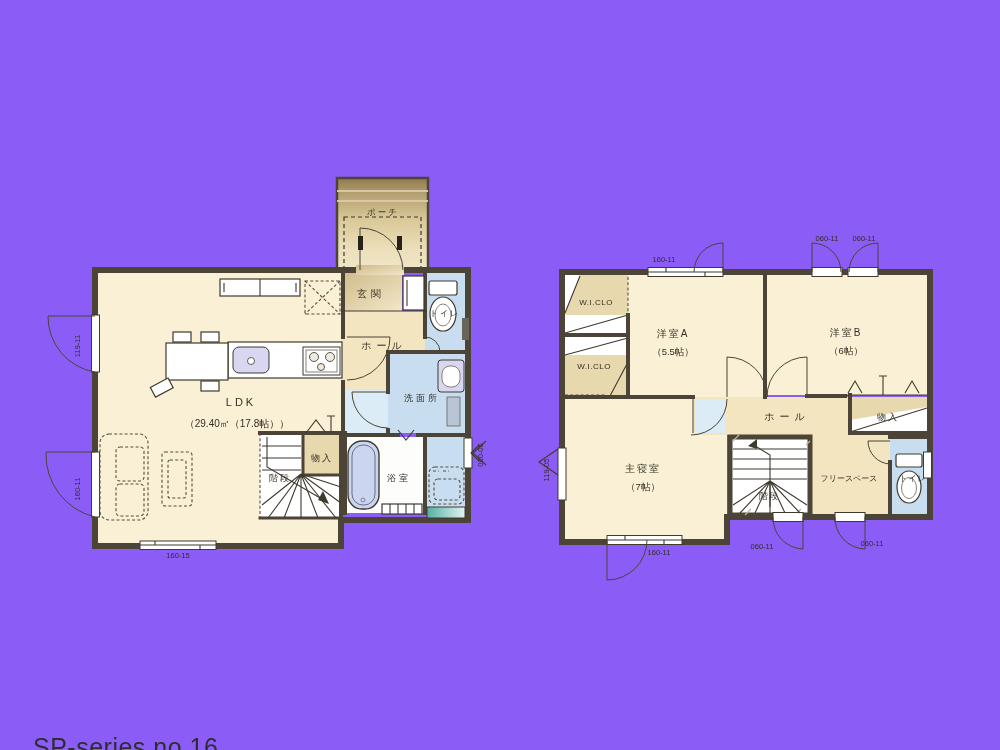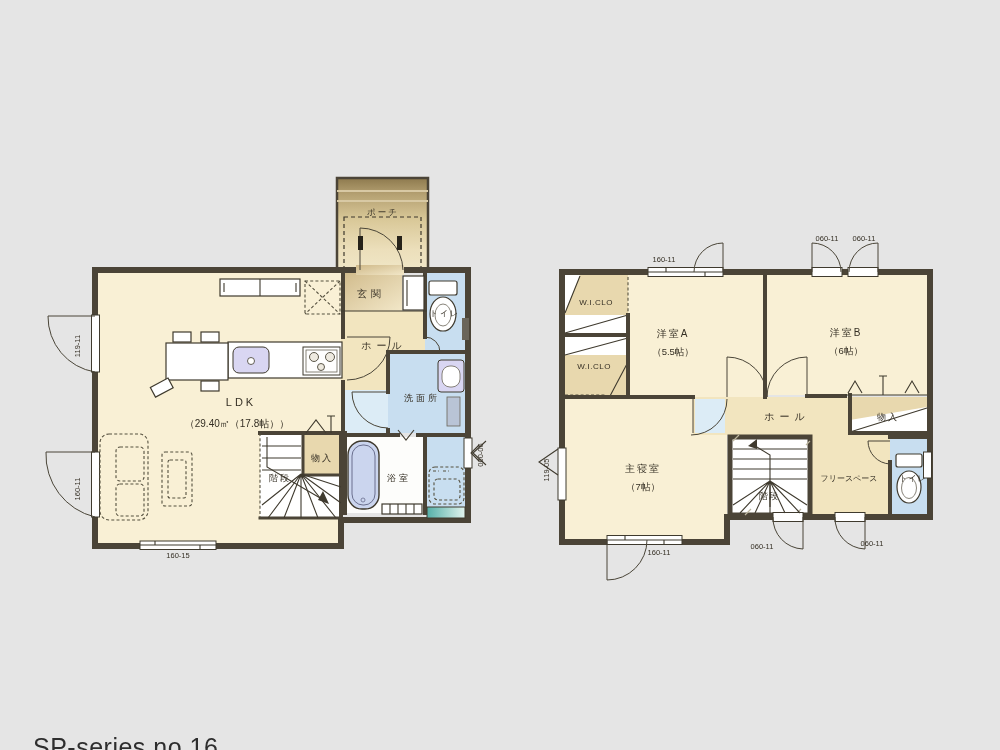--- a/index.html
+++ b/index.html
@@ -1,16 +1,16 @@
 <!DOCTYPE html>
 <html><head>
 <meta charset="utf-8">
 <style>
   html,body{margin:0;padding:0;background:#ffffff;}
-  .page{position:relative;width:1000px;height:750px;background:#e5e5e5;overflow:hidden;
+  .page{position:relative;width:1000px;height:750px;background:#8b5cf6;overflow:hidden;
         font-family:"Liberation Sans","DejaVu Sans",sans-serif;}
   svg{position:absolute;left:0;top:0;}
   .lbl{font-family:"Liberation Sans","DejaVu Sans",sans-serif;fill:#352f24;text-anchor:middle;}
   .w6{stroke:#4b4437;stroke-width:6;fill:none;stroke-linecap:square;}
   .w4{stroke:#4b4437;stroke-width:4;fill:none;stroke-linecap:square;}
   .w3{stroke:#4b4437;stroke-width:3;fill:none;stroke-linecap:square;}
   .thin{stroke:#3f3a2e;stroke-width:1.1;fill:none;}
   .fix{fill:#ffffff;stroke:#3f3a2e;stroke-width:1.2;}
   .dash{fill:none;stroke:#55503f;stroke-width:1.1;stroke-dasharray:3 2.2;}
   .arc{fill:none;stroke:#4a4538;stroke-width:1;}

